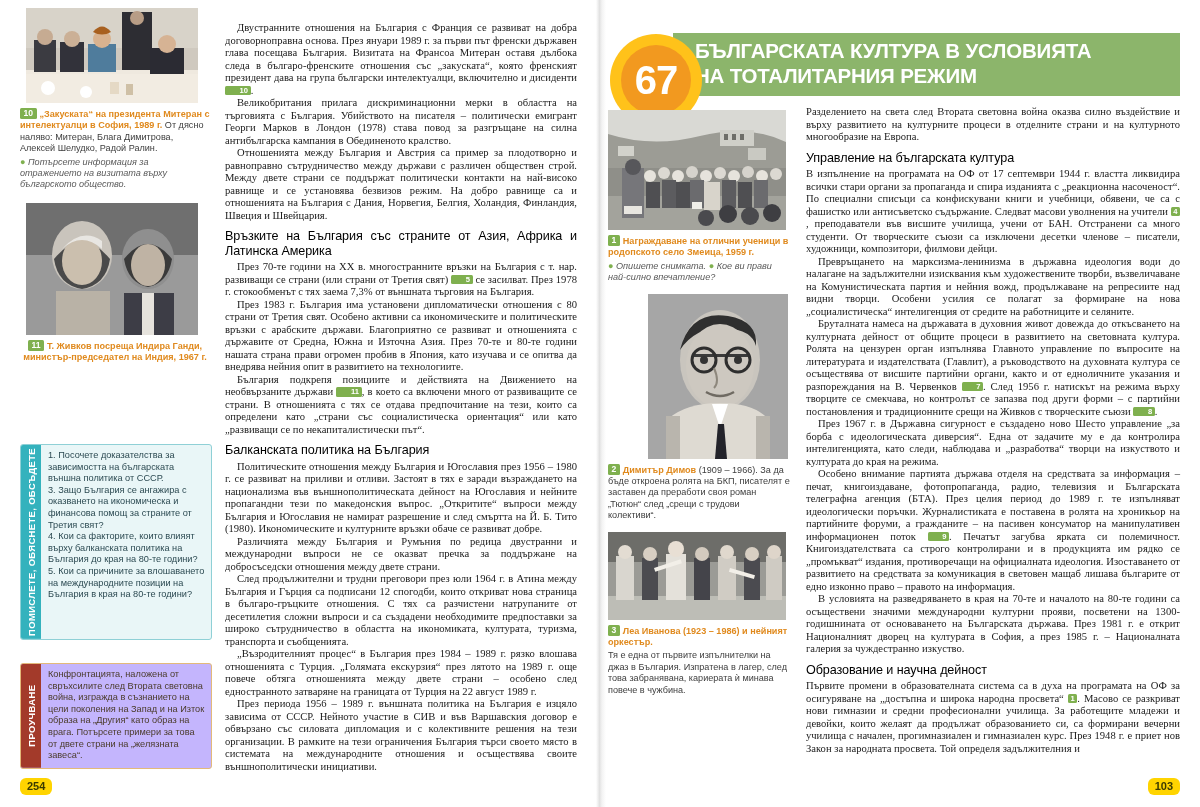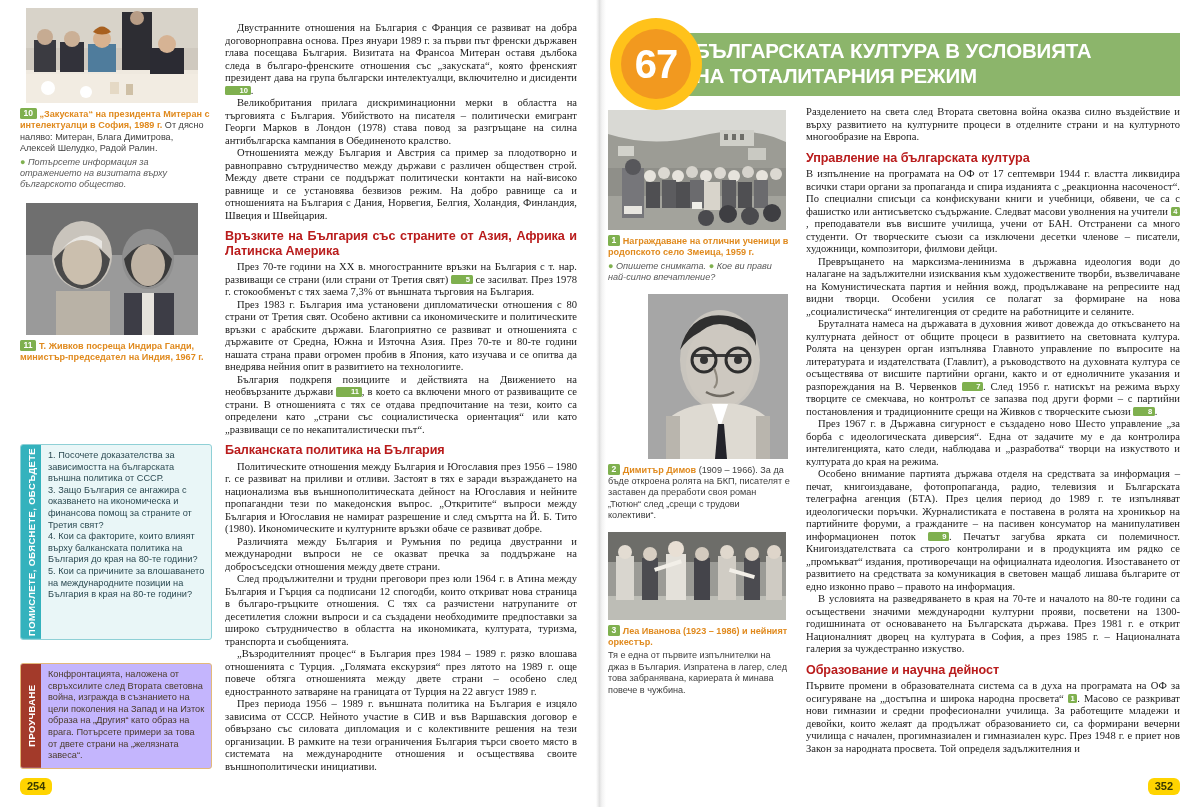--- a/index.html
+++ b/index.html
@@ -125,22 +125,22 @@
     line-height:12.5px;
     text-align:justify;
     color:#1a1a1a;
   }
   .col p{margin:0;text-indent:12px;}
   .col p.noind{text-indent:0;}
   h3.sect{
     font-family:"Liberation Sans", sans-serif;
     font-size:12.6px;
     line-height:14.6px;
-    color:#b91c1c;
-    font-weight:bold;
+    color:#000000;
+    font-weight:normal;
     margin:7px 0 3px 0;
     letter-spacing:-0.1px;
   }
   .ref{
     display:inline-block;
     background:#7fb04f;
     color:#fff;
     font-family:"Liberation Sans", sans-serif;
     font-weight:bold;
     font-size:7.6px;
@@ -167,21 +167,21 @@
 
   
   .chapter-head{
     position:absolute;left:610px;top:18px;width:570px;height:78px;
   }
   .chapter-bar{
     position:absolute;left:63px;top:15px;right:0;height:63px;
     background:#8cb56b;
   }
   .chapter-circle-outer{
-    position:absolute;left:0;top:0;width:92px;height:92px;
+    position:absolute;left:0;top:16px;width:92px;height:92px;
     border-radius:50%;
     background:#ffc21a;
   }
   .chapter-circle-inner{
     position:absolute;left:11px;top:11px;width:70px;height:70px;
     border-radius:50%;
     background:#f2991f;
     display:flex;align-items:center;justify-content:center;
   }
   .chapter-num{
@@ -254,21 +254,21 @@
           <path d="M36 46 q20 -18 40 0 l0 -8 q-20 -14 -40 8z" fill="#e8e6e2"></path>
           <rect x="30" y="88" width="54" height="44" fill="#b9b2a6"></rect>
           <ellipse cx="122" cy="56" rx="26" ry="30" fill="#8f8f8f"></ellipse>
           <path d="M98 56 q24 -30 48 0 q-4 24 -24 28 q-20 -4 -24 -28z" fill="#3a3a3a"></path>
           <ellipse cx="122" cy="62" rx="17" ry="21" fill="#bfb3a4"></ellipse>
           <rect x="98" y="90" width="50" height="42" fill="#3d3d46"></rect>
           <rect x="116" y="90" width="12" height="42" fill="#e6e3dd"></rect>
         </svg>
       </div>
 
-      <div class="cap" style="text-align:left;">
+      <div class="cap" style="text-align:center;">
         <span class="num">11</span><span class="lead">Т. Живков посреща Индира Ганди, министър-председател на Индия, 1967 г.</span>
       </div>
     </div>
 
     <div class="boxq" style="top:444px;">
       <div class="tab">ПОМИСЛЕТЕ, ОБЯСНЕТЕ, ОБСЪДЕТЕ</div>
       <div class="body">
         <div>1. Посочете доказателства за зависимостта на българската външна политика от СССР.</div>
         <div>3. Защо България се ангажира с оказването на икономическа и финансова помощ за страните от Третия свят?</div>
         <div>4. Кои са факторите, които влияят върху балканската политика на България до края на 80-те години?</div>
@@ -442,13 +442,13 @@
 
   <p><span>Особено внимание партията държава отделя на средствата за информация – печат, книгоиздаване, фотопропаганда, радио, телевизия и Българската телеграфна агенция (БТА). През целия период до 1989 г. те изпълняват идеологически поръчки. Журналистиката е поставена в ролята на хроникьор на партийните форуми, а гражданите – на пасивен консуматор на манипулативен информационен поток</span> <span class="ref">9</span><span>. Печатът загубва ярката си полемичност. Книгоиздателствата са строго контролирани и в продукцията им рядко се „промъкват“ издания, противоречащи на официалната идеология. Изоставането от развитието на средствата за комуникация в световен мащаб лишава българите от едно изконно право – правото на информация.</span></p>
 
   <p>В условията на разведряването в края на 70-те и началото на 80-те години са осъществени значими международни културни прояви, посветени на 1300-годишнината от основаването на Българската държава. През 1981 г. е открит Националният дворец на културата в София, а през 1985 г. – Националната галерия за чуждестранно изкуство.</p>
 
   <h3 class="sect">Образование и научна дейност</h3>
 
   <p class="noind"><span>Първите промени в образователната система са в духа на програмата на ОФ за осигуряване на „достъпна и широка народна просвета“</span> <span class="ref">1</span><span>. Масово се разкриват нови гимназии и средни професионални училища. За работещите младежи и девойки, които желаят да продължат образованието си, са формирани вечерни училища с начален, прогимназиален и гимназиален курс. През 1948 г. е приет нов Закон за народната просвета. Той определя задължителния и</span></p>
 </div>
 
-<div class="pgnum pgnum-r">352</div>
+<div class="pgnum pgnum-r">103</div>
 
 </body></html>

